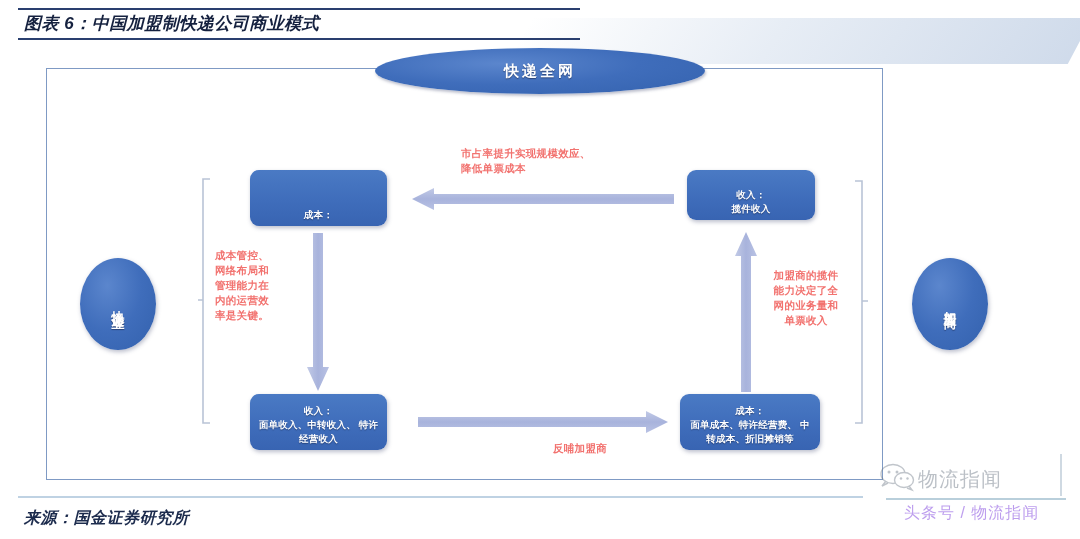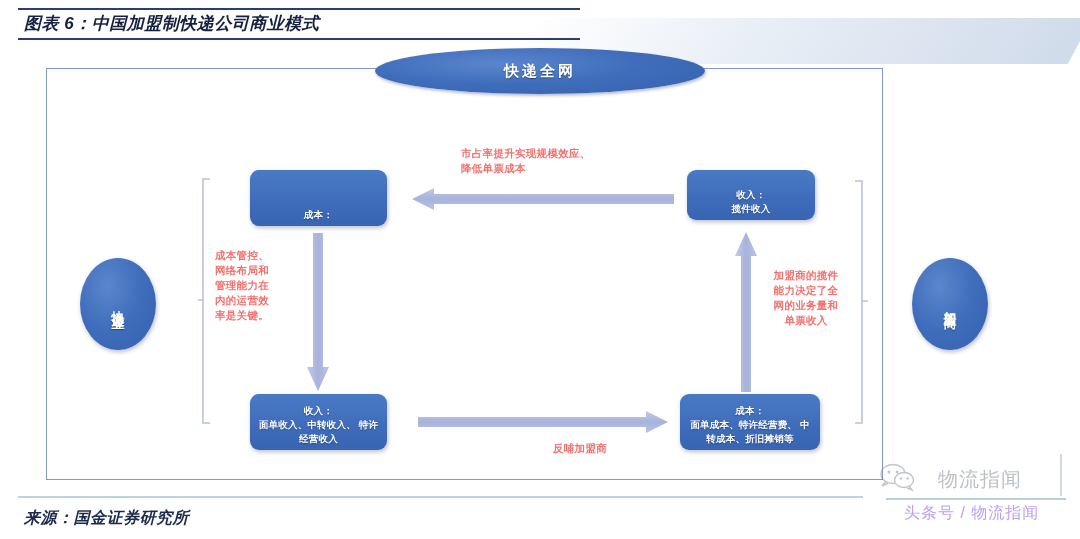--- a/index.html
+++ b/index.html
@@ -186,21 +186,21 @@
   
   #watermark {
     position: absolute;
     left: 878px; top: 462px;
     width: 196px; height: 70px;
     pointer-events: none;
   }
   .wm-row {
     display: flex;
     align-items: center;
-    gap: 20px;
+    gap: 0;
     opacity: 0.42;
   }
   .wm-brand {
     font-size: 20px;
     color: #5f6b7a;
     letter-spacing: 1px;
     font-weight: normal;
   }
   .wm-rule {
     width: 180px; height: 2px;

